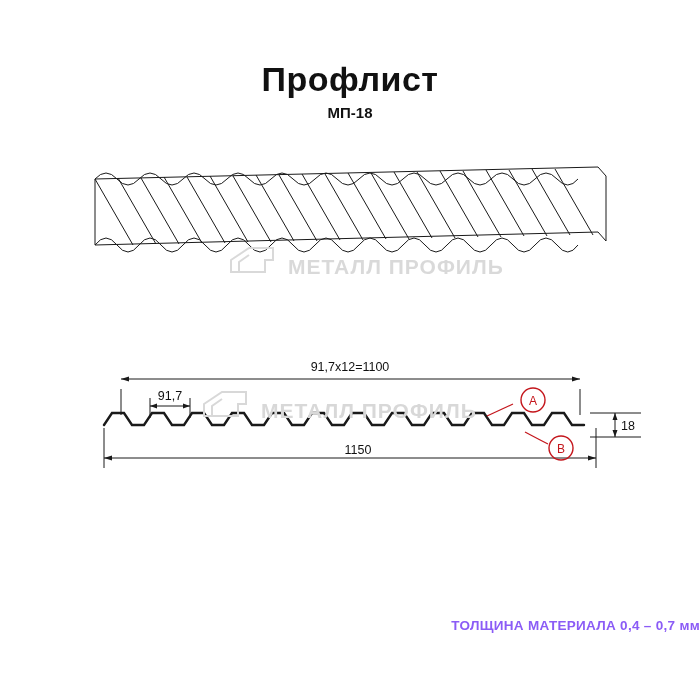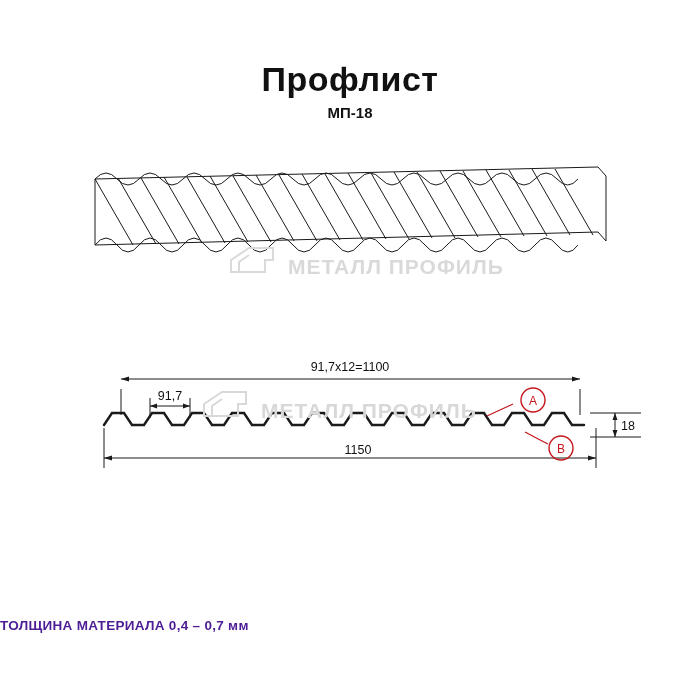--- a/index.html
+++ b/index.html
@@ -40,25 +40,25 @@
     text-align: center;
     font-size: 15px;
     font-weight: bold;
     color: #111111;
   }
   .footer-note {
     position: absolute;
     top: 618px;
     left: 0;
     width: 700px;
-    text-align: left;
+    text-align: right;
     font-size: 13.5px;
     font-weight: bold;
     letter-spacing: 0.3px;
-    color: #4c1d95;
+    color: #8b5cf6;
   }
   svg.diagram {
     position: absolute;
     top: 0;
     left: 0;
   }
   .wm-text {
     font-family: "Liberation Sans", sans-serif;
     font-size: 21px;
     font-weight: bold;

